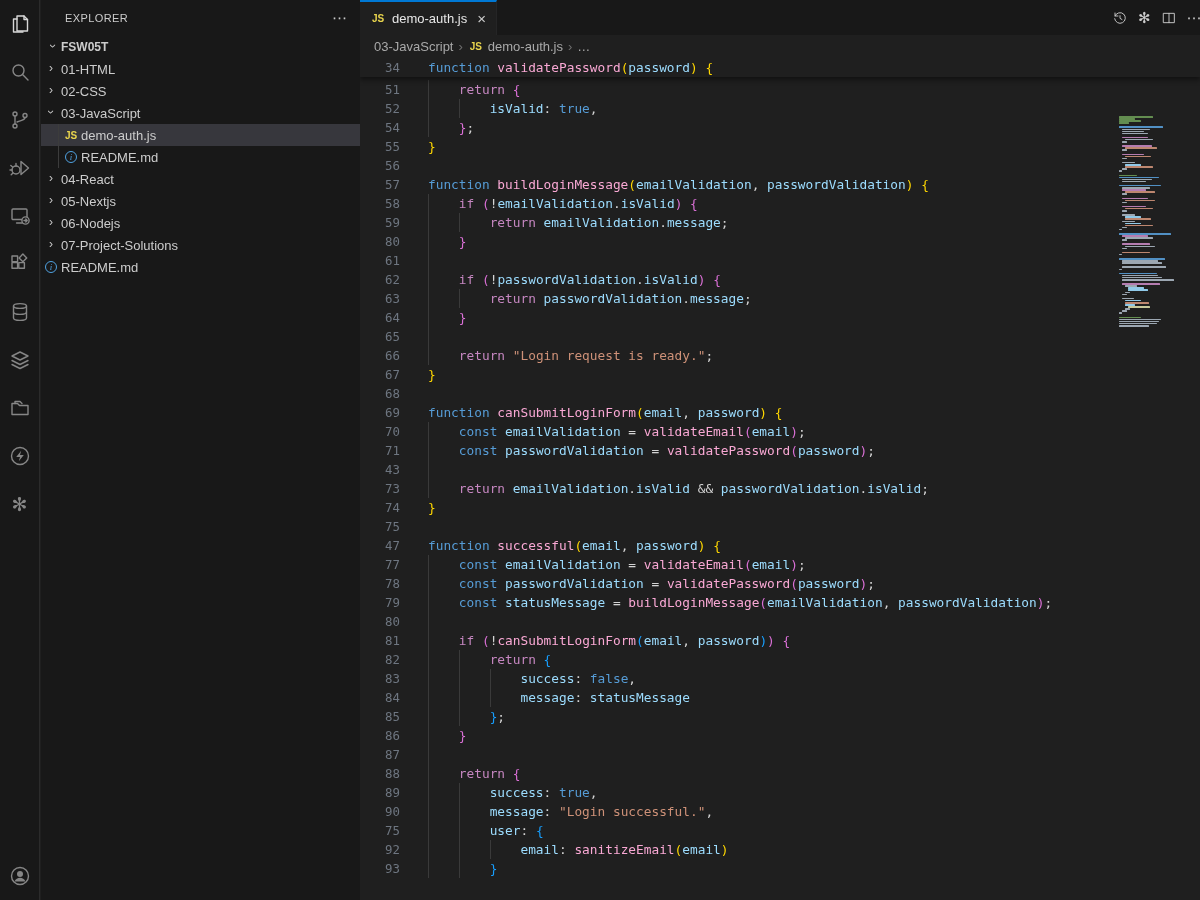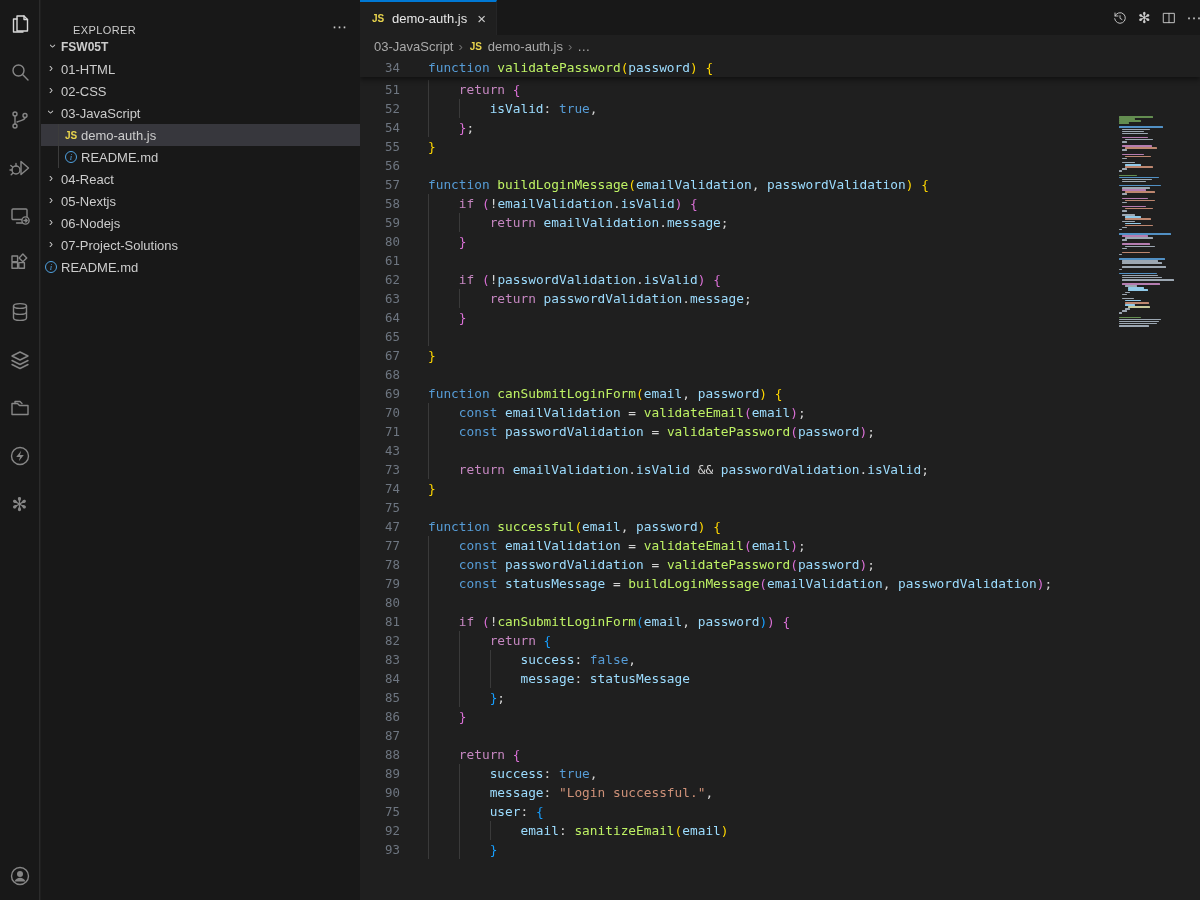--- a/index.html
+++ b/index.html
@@ -14,21 +14,21 @@
   .ab-item { width:40px; height:48px; display:flex; align-items:center; justify-content:center;
              color:#868686; cursor:pointer; }
   .ab-item.active { color:#d7d7d7; }
   .ab-item svg { width:24px; height:24px; }
   .ab-item.glyph { font-size:19px; line-height:1; }
   .ab-spacer { flex:1; }
 
   
   .sidebar { position:absolute; left:41px; top:0; width:319px; height:900px;
              background:#181818; color:#cccccc; font-size:13px; }
-  .sb-header { height:36px; display:flex; align-items:flex-end; padding:0 12px 0 24px;margin-left:8px; }
+  .sb-header { height:36px; display:flex; align-items:center; padding:0 12px 0 24px; }
   .sb-title { font-size:11px; letter-spacing:.4px; color:#cccccc; }
   .sb-more { margin-left:auto; color:#cccccc; font-size:15px; cursor:pointer; letter-spacing:1px; }
   .tree { position:relative; }
   .trow { height:22px; display:flex; align-items:center; cursor:pointer; white-space:nowrap; }
   .trow.selected { background:#37373d; }
   .trow .twist { width:16px; text-align:center; color:#c5c5c5; font-size:12px;
                  display:inline-block; transform:translateY(-1px); }
   .twist.open { display:inline-block; transform:rotate(90deg) translateX(-1px); }
   .root-label { font-weight:bold; font-size:12px; color:#cccccc; }
   .js-badge { color:#e8d44d; font-weight:bold; font-size:10px; font-family:"Liberation Sans",sans-serif;
@@ -61,21 +61,21 @@
               font-family:"DejaVu Sans Mono", monospace; font-size:12.8px; }
   .sticky { position:absolute; left:0; top:0; width:100%; height:20px; background:#1f1f1f;
             box-shadow:0 3px 5px rgba(0,0,0,.45); z-index:5; }
   .crows { position:absolute; left:0; top:23px; width:100%; }
   .crow { position:relative; height:19px; display:flex; align-items:center; white-space:pre; }
   .sticky .crow { height:20px; }
   .ln { flex:0 0 40px; text-align:right; color:#6e7681; font-size:12.4px; }
   .ccode { padding-left:28px; }
   .tk { white-space:pre; }
   .cguide { position:absolute; top:0; bottom:0; width:1px; background:#3a3a3a; }
-  .tk-kw{color:#569cd6} .tk-ct{color:#c586c0} .tk-fn{color:#bef264} .tk-vr{color:#9cdcfe}
+  .tk-kw{color:#569cd6} .tk-ct{color:#c586c0} .tk-fn{color:#f9a8d4} .tk-vr{color:#9cdcfe}
   .tk-st{color:#ce9178} .tk-pu{color:#d4d4d4} .tk-g{color:#ffd700} .tk-o{color:#da70d6}
   .tk-bl{color:#179fff}
 
   
   .minimap { position:absolute; right:3px; top:57px; width:78px; height:222px; cursor:pointer; }
   .mrow { position:absolute; height:1.5px; border-radius:.5px; opacity:.9; }
   .mm-g{background:#6a9955} .mm-b{background:#569cd6} .mm-w{background:#aab6c2}
   .mm-p{background:#c586c0} .mm-o{background:#ce9178} .mm-v{background:#9cdcfe} .mm-y{background:#dcdcaa}
 </style>
 </head>
@@ -273,20 +273,21 @@
           <div class="crow"><span class="ln">56</span><span class="ccode"></span></div>
           <div class="crow"><span class="ln">57</span><span class="ccode"><span class="tk tk-kw">function </span><span class="tk tk-fn">buildLoginMessage</span><span class="tk tk-g">(</span><span class="tk tk-vr">emailValidation</span><span class="tk tk-pu">, </span><span class="tk tk-vr">passwordValidation</span><span class="tk tk-g">) </span><span class="tk tk-g">{</span></span></div>
           <div class="crow"><span class="cguide" style="left: 68px;"></span><span class="ln">58</span><span class="ccode"><span class="tk tk-pu">    </span><span class="tk tk-ct">if </span><span class="tk tk-o">(</span><span class="tk tk-pu">!</span><span class="tk tk-vr">emailValidation</span><span class="tk tk-pu">.</span><span class="tk tk-vr">isValid</span><span class="tk tk-o">) </span><span class="tk tk-o">{</span></span></div>
           <div class="crow"><span class="cguide" style="left: 68px;"></span><span class="cguide" style="left: 98.82px;"></span><span class="ln">59</span><span class="ccode"><span class="tk tk-pu">        </span><span class="tk tk-ct">return </span><span class="tk tk-vr">emailValidation</span><span class="tk tk-pu">.</span><span class="tk tk-vr">message</span><span class="tk tk-pu">;</span></span></div>
           <div class="crow"><span class="cguide" style="left: 68px;"></span><span class="ln">80</span><span class="ccode"><span class="tk tk-pu">    </span><span class="tk tk-o">}</span></span></div>
           <div class="crow"><span class="cguide" style="left: 68px;"></span><span class="ln">61</span><span class="ccode"></span></div>
           <div class="crow"><span class="cguide" style="left: 68px;"></span><span class="ln">62</span><span class="ccode"><span class="tk tk-pu">    </span><span class="tk tk-ct">if </span><span class="tk tk-o">(</span><span class="tk tk-pu">!</span><span class="tk tk-vr">passwordValidation</span><span class="tk tk-pu">.</span><span class="tk tk-vr">isValid</span><span class="tk tk-o">) </span><span class="tk tk-o">{</span></span></div>
           <div class="crow"><span class="cguide" style="left: 68px;"></span><span class="cguide" style="left: 98.82px;"></span><span class="ln">63</span><span class="ccode"><span class="tk tk-pu">        </span><span class="tk tk-ct">return </span><span class="tk tk-vr">passwordValidation</span><span class="tk tk-pu">.</span><span class="tk tk-vr">message</span><span class="tk tk-pu">;</span></span></div>
           <div class="crow"><span class="cguide" style="left: 68px;"></span><span class="ln">64</span><span class="ccode"><span class="tk tk-pu">    </span><span class="tk tk-o">}</span></span></div>
           <div class="crow"><span class="cguide" style="left: 68px;"></span><span class="ln">65</span><span class="ccode"></span></div>
+          <div class="crow"><span class="cguide" style="left: 68px;"></span><span class="ln">66</span><span class="ccode"><span class="tk tk-pu">    </span><span class="tk tk-ct">return </span><span class="tk tk-st">"Login request is ready."</span><span class="tk tk-pu">;</span></span></div>
           <div class="crow"><span class="ln">67</span><span class="ccode"><span class="tk tk-g">}</span></span></div>
           <div class="crow"><span class="ln">68</span><span class="ccode"></span></div>
           <div class="crow"><span class="ln">69</span><span class="ccode"><span class="tk tk-kw">function </span><span class="tk tk-fn">canSubmitLoginForm</span><span class="tk tk-g">(</span><span class="tk tk-vr">email</span><span class="tk tk-pu">, </span><span class="tk tk-vr">password</span><span class="tk tk-g">) </span><span class="tk tk-g">{</span></span></div>
           <div class="crow"><span class="cguide" style="left: 68px;"></span><span class="ln">70</span><span class="ccode"><span class="tk tk-pu">    </span><span class="tk tk-kw">const </span><span class="tk tk-vr">emailValidation</span><span class="tk tk-pu"> = </span><span class="tk tk-fn">validateEmail</span><span class="tk tk-o">(</span><span class="tk tk-vr">email</span><span class="tk tk-o">)</span><span class="tk tk-pu">;</span></span></div>
           <div class="crow"><span class="cguide" style="left: 68px;"></span><span class="ln">71</span><span class="ccode"><span class="tk tk-pu">    </span><span class="tk tk-kw">const </span><span class="tk tk-vr">passwordValidation</span><span class="tk tk-pu"> = </span><span class="tk tk-fn">validatePassword</span><span class="tk tk-o">(</span><span class="tk tk-vr">password</span><span class="tk tk-o">)</span><span class="tk tk-pu">;</span></span></div>
           <div class="crow"><span class="cguide" style="left: 68px;"></span><span class="ln">43</span><span class="ccode"></span></div>
           <div class="crow"><span class="cguide" style="left: 68px;"></span><span class="ln">73</span><span class="ccode"><span class="tk tk-pu">    </span><span class="tk tk-ct">return </span><span class="tk tk-vr">emailValidation</span><span class="tk tk-pu">.</span><span class="tk tk-vr">isValid</span><span class="tk tk-pu"> &amp;&amp; </span><span class="tk tk-vr">passwordValidation</span><span class="tk tk-pu">.</span><span class="tk tk-vr">isValid</span><span class="tk tk-pu">;</span></span></div>
           <div class="crow"><span class="ln">74</span><span class="ccode"><span class="tk tk-g">}</span></span></div>
           <div class="crow"><span class="ln">75</span><span class="ccode"></span></div>
           <div class="crow"><span class="ln">47</span><span class="ccode"><span class="tk tk-kw">function </span><span class="tk tk-fn">successful</span><span class="tk tk-g">(</span><span class="tk tk-vr">email</span><span class="tk tk-pu">, </span><span class="tk tk-vr">password</span><span class="tk tk-g">) </span><span class="tk tk-g">{</span></span></div>

